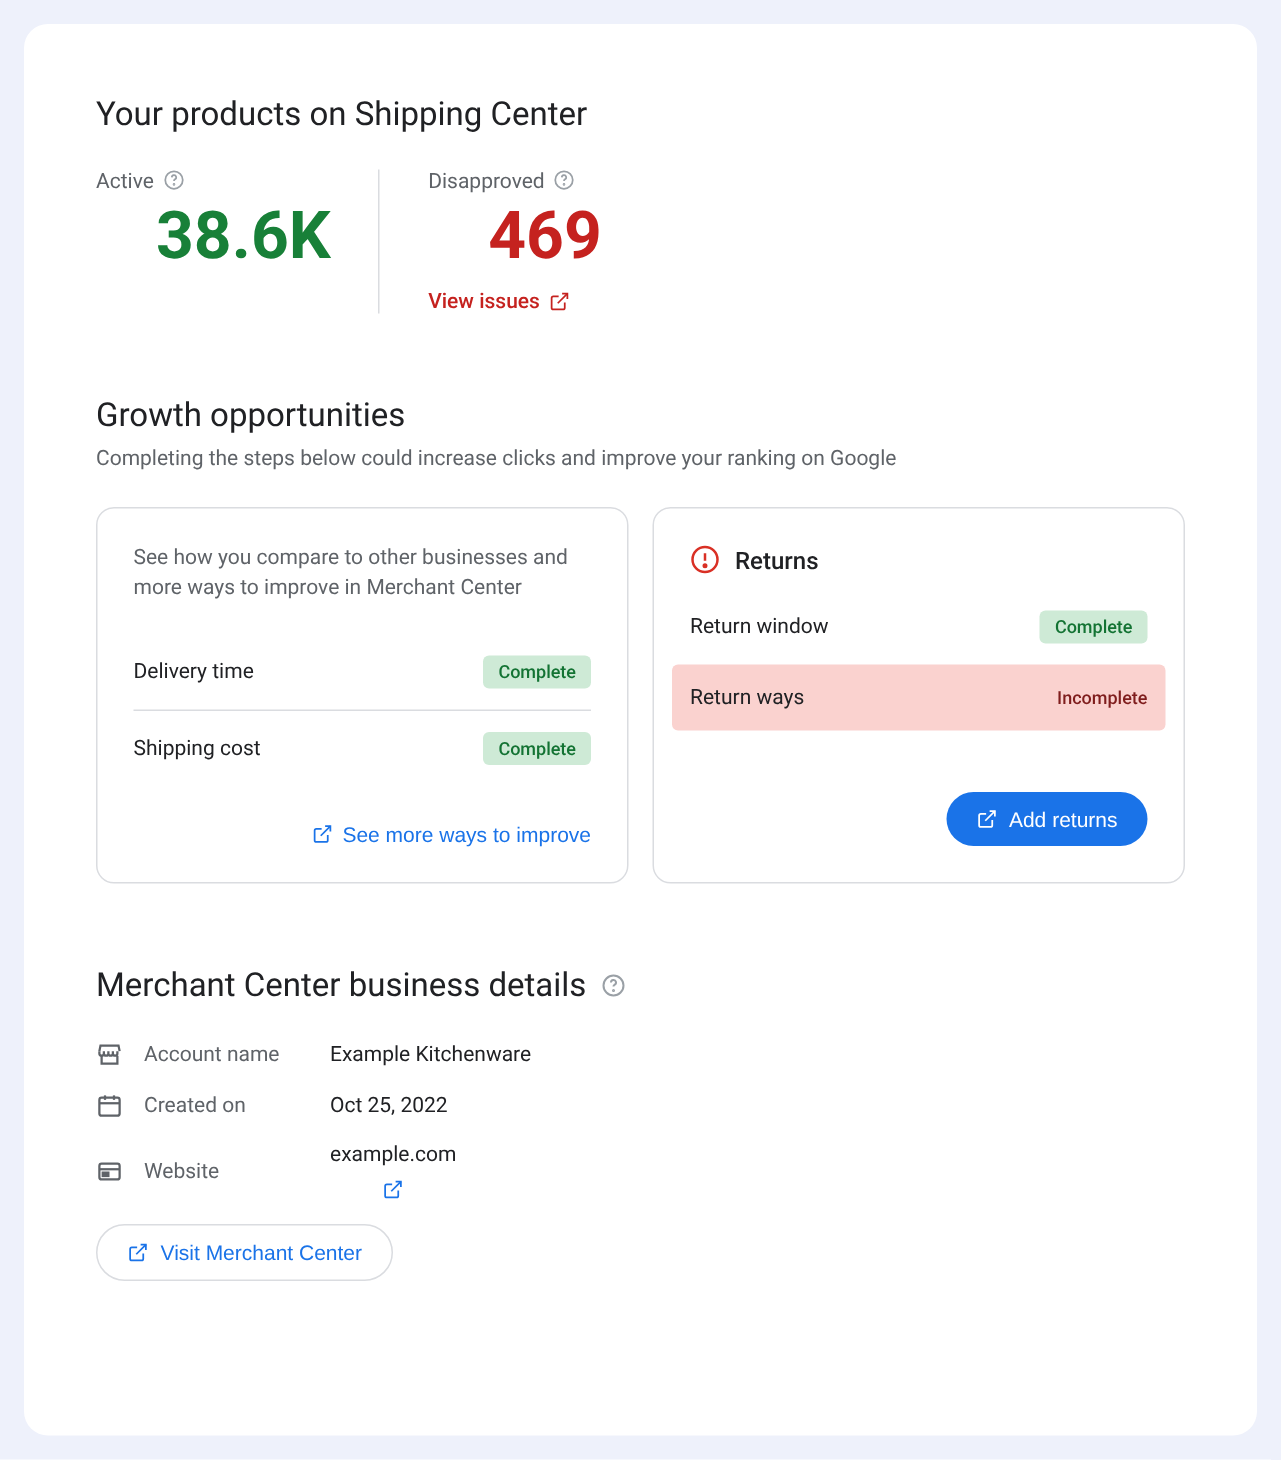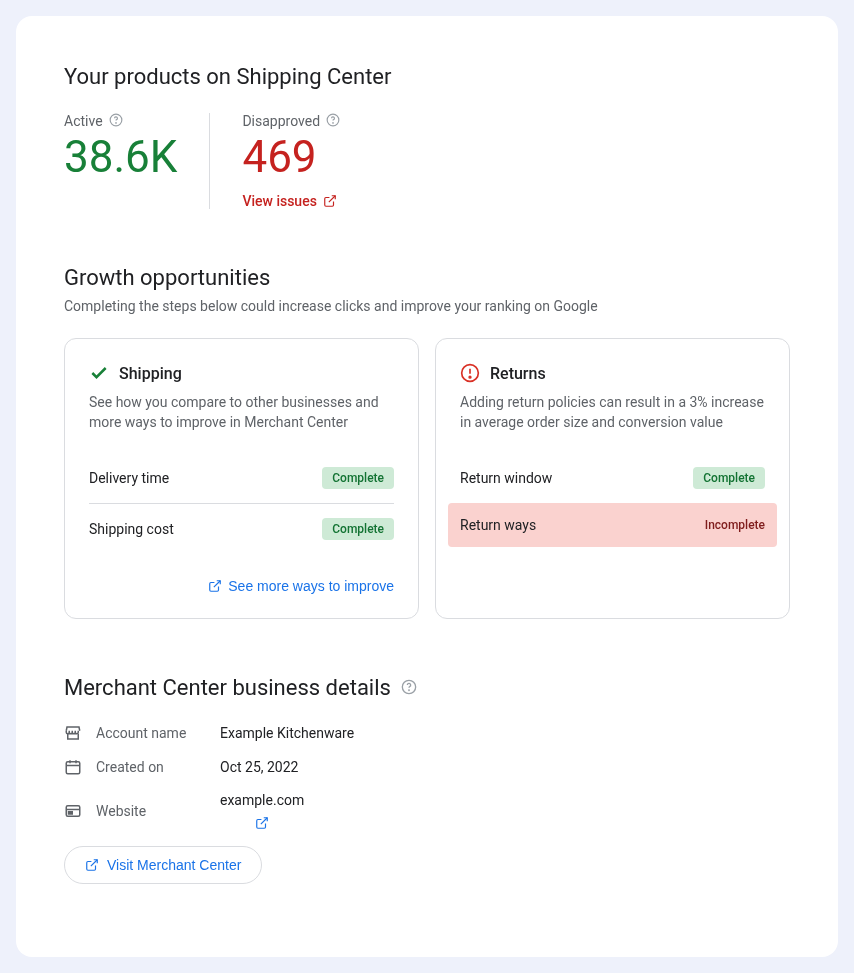--- a/index.html
+++ b/index.html
@@ -46,22 +46,23 @@
       color: #5f6368;
       margin-bottom: 4px;
     }
     .help-icon {
       width: 14px;
       height: 14px;
       color: #9aa0a6;
     }
     .stat-value {
       font-size: 44px;
-      font-weight: 400;
+      font-weight: 700;
       line-height: 1.1;
+      margin-left: 40px;
     }
     .stat-value.green { color: #188038; }
     .stat-value.red { color: #c5221f; }
     .view-issues {
       display: flex;
       align-items: center;
       gap: 6px;
       color: #c5221f;
       font-size: 14px;
       margin-top: 12px;
@@ -270,26 +271,20 @@
       </div>
     </div>
   </div>
 
   <h2 class="section-title">Growth opportunities</h2>
   <p class="subtitle">Completing the steps below could increase clicks and improve your ranking on Google</p>
 
   <div class="cards-row">
 
     <div class="opportunity-card">
-      <div class="card-header">
-        <svg class="check-icon" viewBox="0 0 24 24" fill="none" stroke="currentColor" stroke-width="3">
-            <polyline points="4 12 9 17 20 6"></polyline>
-          </svg>
-        <span class="card-title">Shipping</span>
-      </div>
       <p class="card-desc">See how you compare to other businesses and more ways to improve in Merchant Center</p>
       <div class="status-row bordered">
         <span>Delivery time</span>
         <span class="badge complete">Complete</span>
       </div>
       <div class="status-row">
         <span>Shipping cost</span>
         <span class="badge complete">Complete</span>
       </div>
       <div class="card-footer">
@@ -306,28 +301,37 @@
 
     <div class="opportunity-card">
       <div class="card-header">
         <svg class="alert-icon" viewBox="0 0 24 24" fill="none" stroke="currentColor" stroke-width="2">
             <circle cx="12" cy="12" r="10"></circle>
             <line x1="12" y1="7" x2="12" y2="13"></line>
             <circle cx="12" cy="17" r="1" fill="currentColor"></circle>
           </svg>
         <span class="card-title">Returns</span>
       </div>
-      <p class="card-desc">Adding return policies can result in a 3% increase in average order size and conversion value</p>
       <div class="status-row">
         <span>Return window</span>
         <span class="badge complete">Complete</span>
       </div>
       <div class="status-row incomplete">
         <span>Return ways</span>
         <span class="badge incomplete">Incomplete</span>
+      </div>
+      <div class="card-footer">
+        <button class="primary-button">
+          <svg class="external-icon" viewBox="0 0 24 24" fill="none" stroke="currentColor" stroke-width="2">
+              <path d="M18 13v6a2 2 0 0 1-2 2H5a2 2 0 0 1-2-2V8a2 2 0 0 1 2-2h6"></path>
+              <polyline points="15 3 21 3 21 9"></polyline>
+              <line x1="10" y1="14" x2="21" y2="3"></line>
+            </svg>
+          <span>Add returns</span>
+        </button>
       </div>
     </div>
   </div>
 
   <div class="details-title">
     <span>Merchant Center business details</span>
     <svg class="help-icon" style="width:16px;height:16px" viewBox="0 0 24 24" fill="none" stroke="currentColor" stroke-width="2">
         <circle cx="12" cy="12" r="10"></circle>
         <path d="M9.5 9a2.5 2.5 0 1 1 3.5 2.3c-.8.4-1 1-1 1.7"></path>
         <circle cx="12" cy="17" r="0.5" fill="currentColor"></circle>

